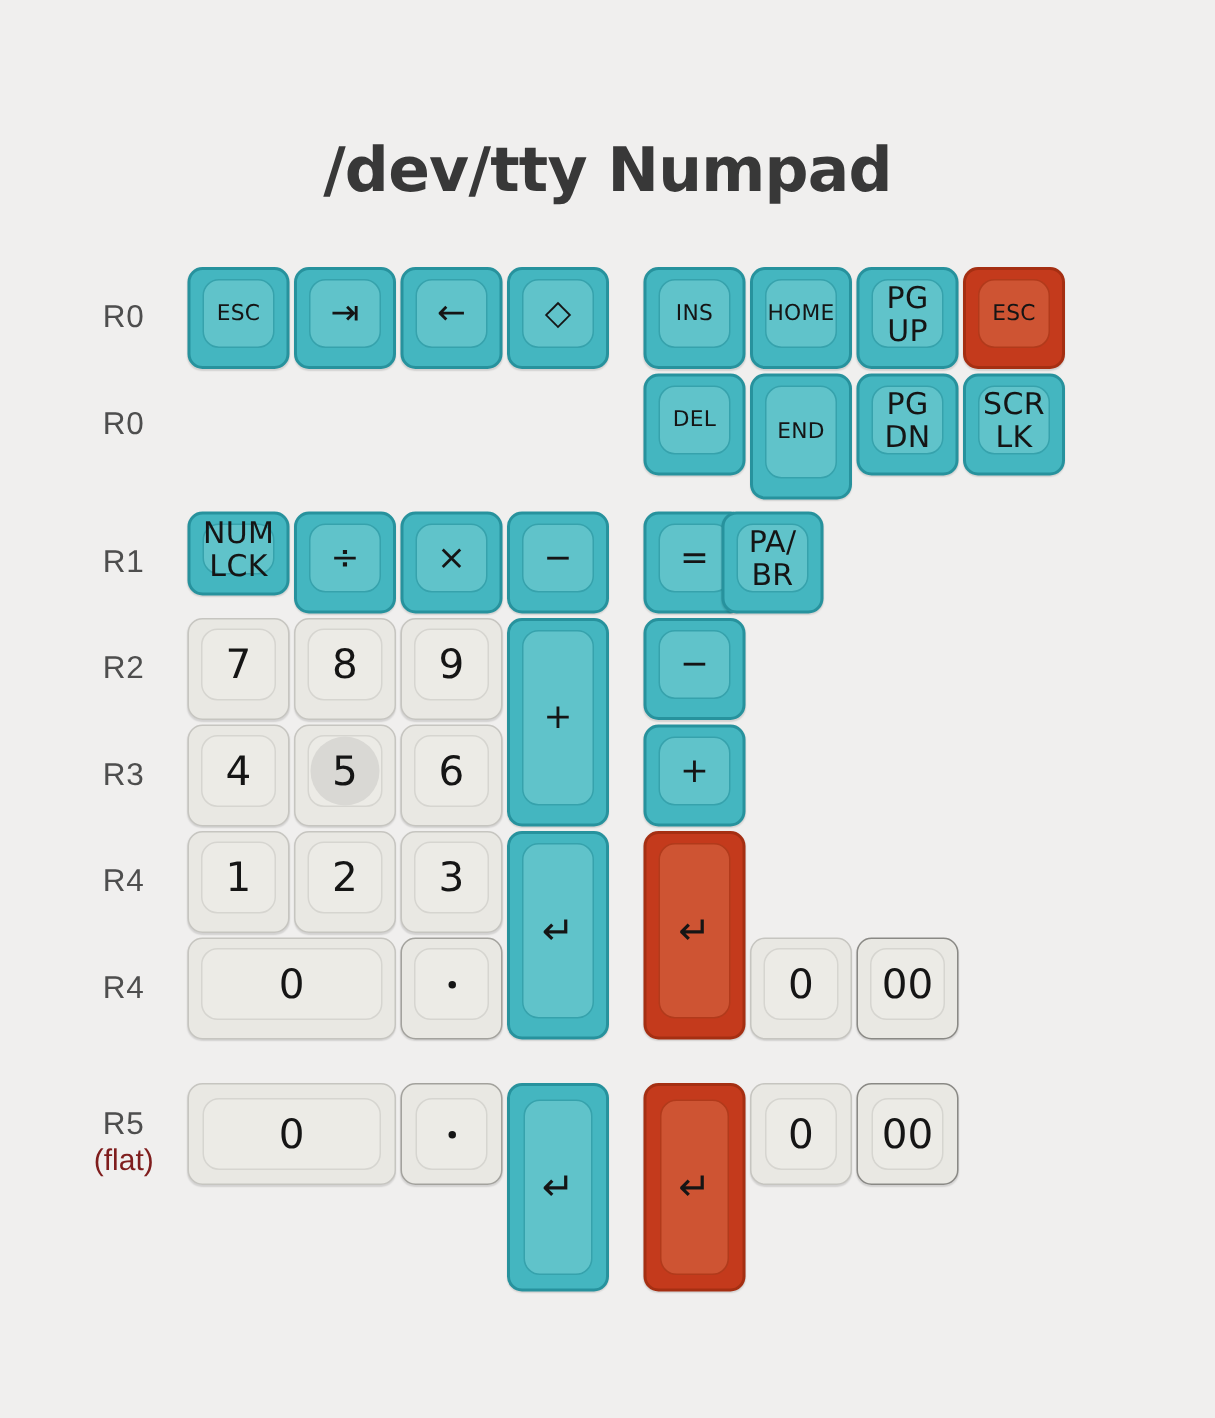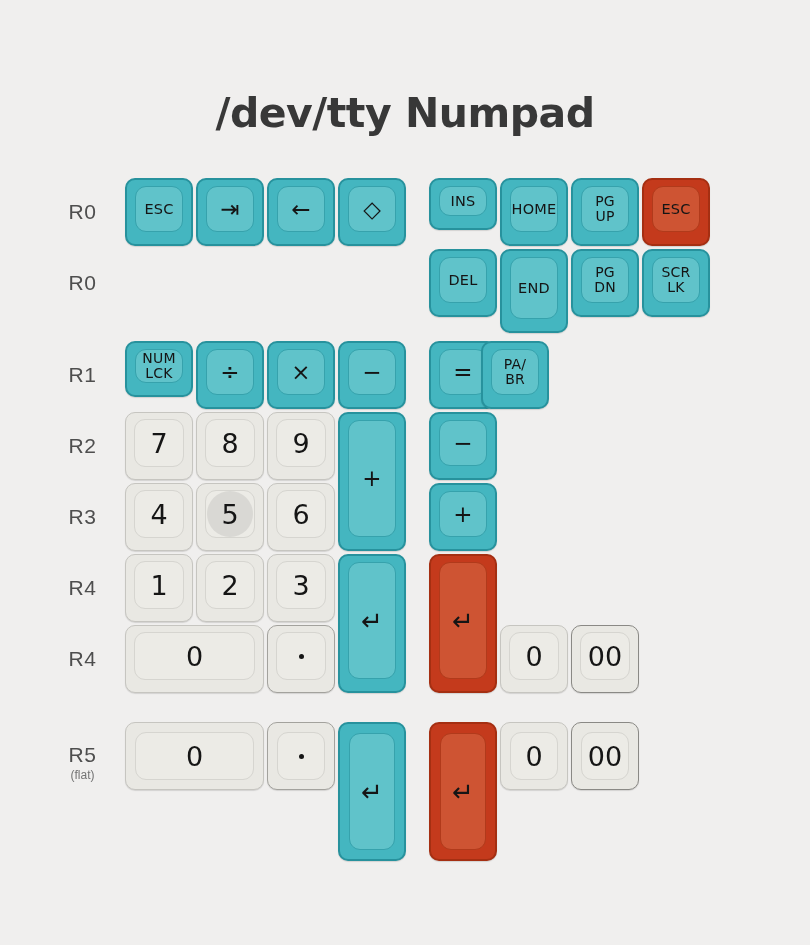--- a/index.html
+++ b/index.html
@@ -13,21 +13,21 @@
     position:absolute;top:62px;left:0;width:810px;text-align:center;
     font-size:41px;font-weight:bold;color:#383838;letter-spacing:-0.5px;
     font-family:"DejaVu Sans", sans-serif;
   }
   
   .rowlabel{
     position:absolute;left:30px;width:105px;text-align:center;
     transform:translateY(-50%);color:#4e4e4e;
   }
   .rl-main{font-size:21px;letter-spacing:0.5px;}
-  .rl-sub{font-size:12px;margin-top:1px;color:#737373;}
+  .rl-sub{font-size:20px;margin-top:1px;color:#7f1d1d;}
   
   .key{
     position:absolute;border-radius:10px;box-sizing:border-box;
     box-shadow:0 1px 1px rgba(0,0,0,0.12);
   }
   .keytop{
     position:absolute;border-radius:11px;box-sizing:border-box;
     display:flex;align-items:center;justify-content:center;
   }
   .p-sculpted .keytop{left:8px;right:8px;top:6px;bottom:12px;}
@@ -40,21 +40,21 @@
   .c-cream{background:#e9e8e3;border:1.5px solid #c6c5c0;}
   .c-cream .keytop{background:#ecebe6;border:1px solid #d6d5d0;}
   .b-dot.c-cream{border-color:#a3a29d;}
   .b-dark.c-cream{border-color:#8a8985;}
   
   .legend{
     color:#151515;text-align:center;white-space:pre-line;
     font-family:"DejaVu Sans", sans-serif;position:relative;z-index:2;
   }
   .t-word{font-size:14.5px;letter-spacing:0.2px;}
-  .t-word2{font-size:14px;line-height:1.1;letter-spacing:0.2px;}
+  .t-word2{font-size:20px;line-height:1.1;letter-spacing:0.2px;}
   .t-symbol{font-size:23px;line-height:1;}
   .t-digit{font-size:27px;line-height:1;}
   .t-enter{font-size:26px;line-height:1;}
   .dotglyph{width:5px;height:5px;border-radius:50%;background:#151515;display:block;}
   .homing{
     position:absolute;width:46px;height:46px;border-radius:50%;
     background:#d9d8d4;left:50%;top:50%;transform:translate(-50%,-50%);z-index:1;
   }
 </style>
 </head>
@@ -103,21 +103,21 @@
       <div class="key c-teal p-sculpted" style="left: 267px; top: 178px; width: 68px; height: 68px;">
         <div class="keytop">
           <span class="legend t-symbol">←</span>
         </div>
       </div>
       <div class="key c-teal p-sculpted" style="left: 338px; top: 178px; width: 68px; height: 68px;">
         <div class="keytop">
           <span class="legend t-symbol">◇</span>
         </div>
       </div>
-      <div class="key c-teal p-sculpted" style="left: 429px; top: 178px; width: 68px; height: 52px; padding-left: 47px;">
+      <div class="key c-teal p-sculpted" style="left: 429px; top: 178px; width: 68px; height: 68px; padding-left: 47px;">
         <div class="keytop">
           <span class="legend t-word">INS</span>
         </div>
       </div>
       <div class="key c-teal p-sculpted" style="left: 500px; top: 178px; width: 68px; height: 68px;">
         <div class="keytop">
           <span class="legend t-word">HOME</span>
         </div>
       </div>
       <div class="key c-teal p-sculpted" style="left: 571px; top: 178px; width: 68px; height: 68px;">

